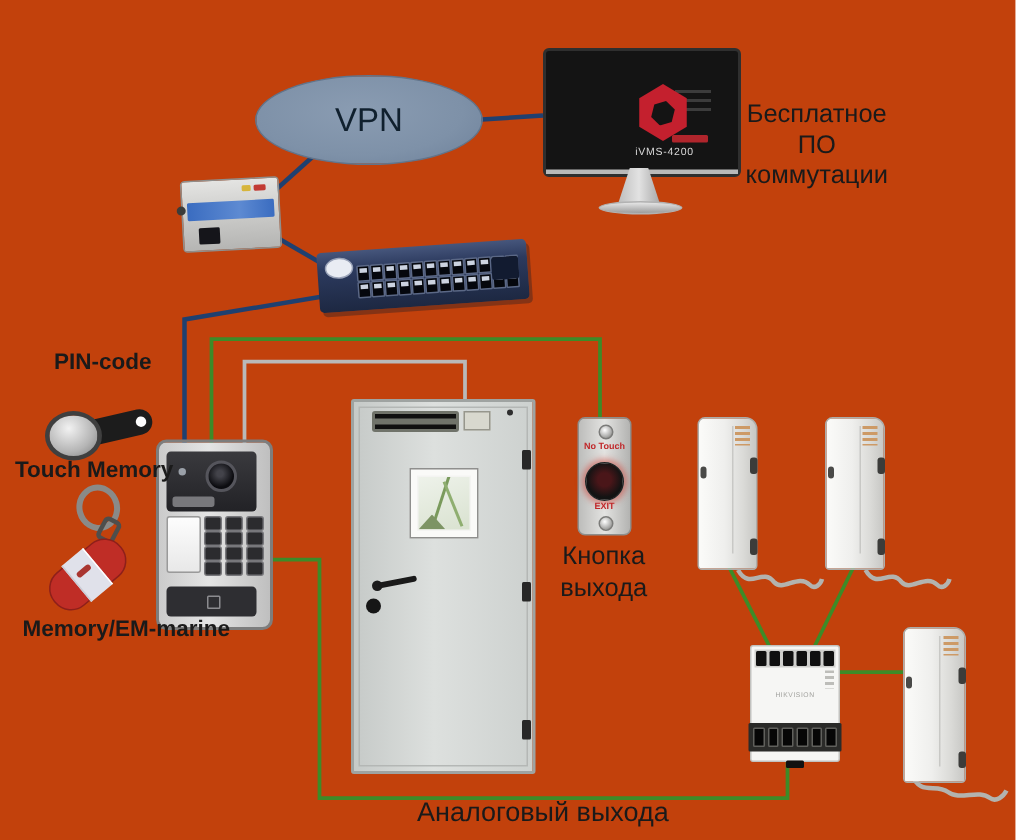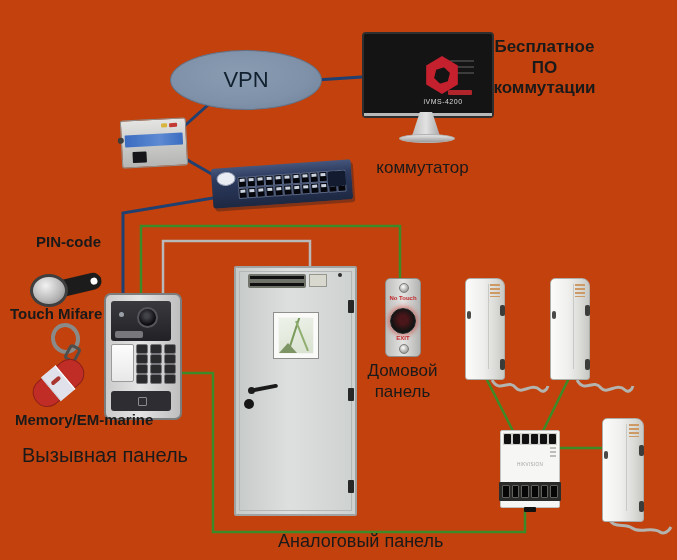--- a/index.html
+++ b/index.html
@@ -341,31 +341,29 @@
   <div class="dev fob">
     <div class="ring"></div>
     <div class="link"></div>
     <div class="body">
       <div class="stripe">
           <div class="mark"></div>
         </div>
     </div>
   </div>
 
-  <div class="lbl f17 c" style="left:487px;top:37px;width:115px;font-weight:bold;">
+  <div class="lbl f17 c" style="left:487px;top:66px;width:115px;">
     <div>Бесплатное</div>
     <div>ПО</div>
     <div>коммутации</div>
   </div>
   <div class="lbl f17 c" style="left:370px;top:158px;width:105px;">
-    <div>коммутатор</div>
   </div>
   <div class="lbl f15 b" style="left:36px;top:233px;">PIN-code</div>
-  <div class="lbl f15 b" style="left:10px;top:305px;">Touch Mifare</div>
+  <div class="lbl f15 b" style="left:10px;top:305px;">Touch Memory</div>
   <div class="lbl f15 b" style="left:15px;top:411px;">Memory/EM-marine</div>
-  <div class="lbl f20 c" style="left:22px;top:444px;width:165px;">Вызывная панель</div>
   <div class="lbl f17 c" style="left:360px;top:361px;width:85px;">
-    <div>Домовой</div>
-    <div>панель</div>
-  </div>
-  <div class="lbl f18 c" style="left:278px;top:531px;width:164px;">Аналоговый панель</div>
+    <div>Кнопка</div>
+    <div>выхода</div>
+  </div>
+  <div class="lbl f18 c" style="left:278px;top:531px;width:164px;">Аналоговый выхода</div>
 
 </div>
 
 </body></html>

